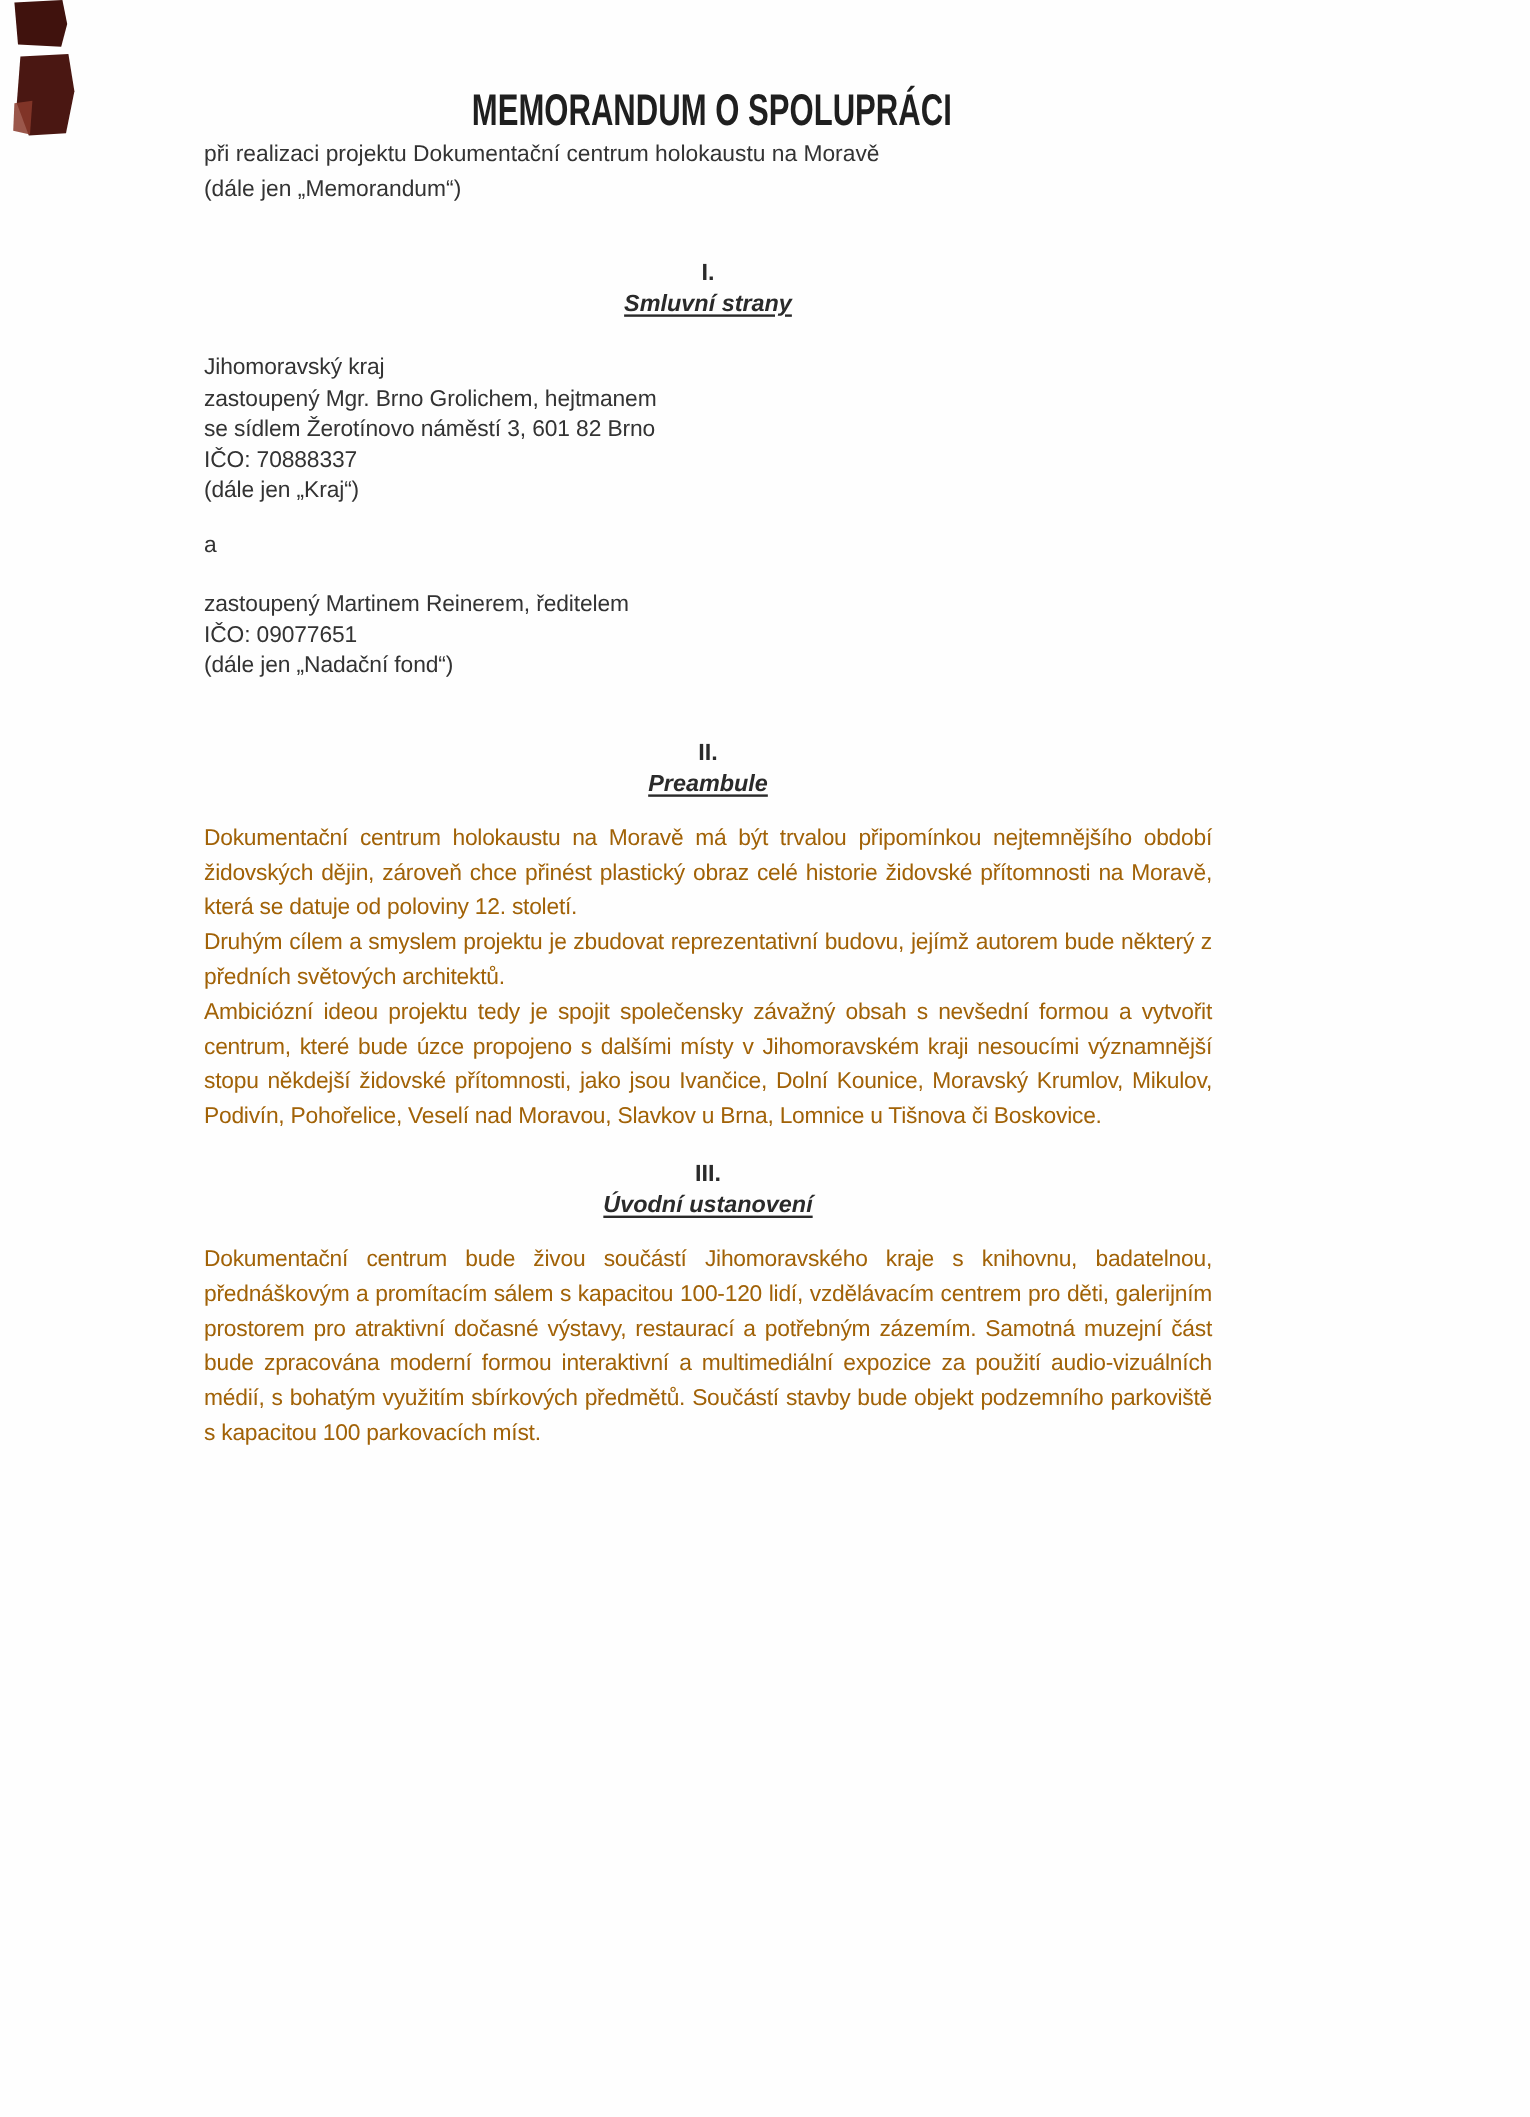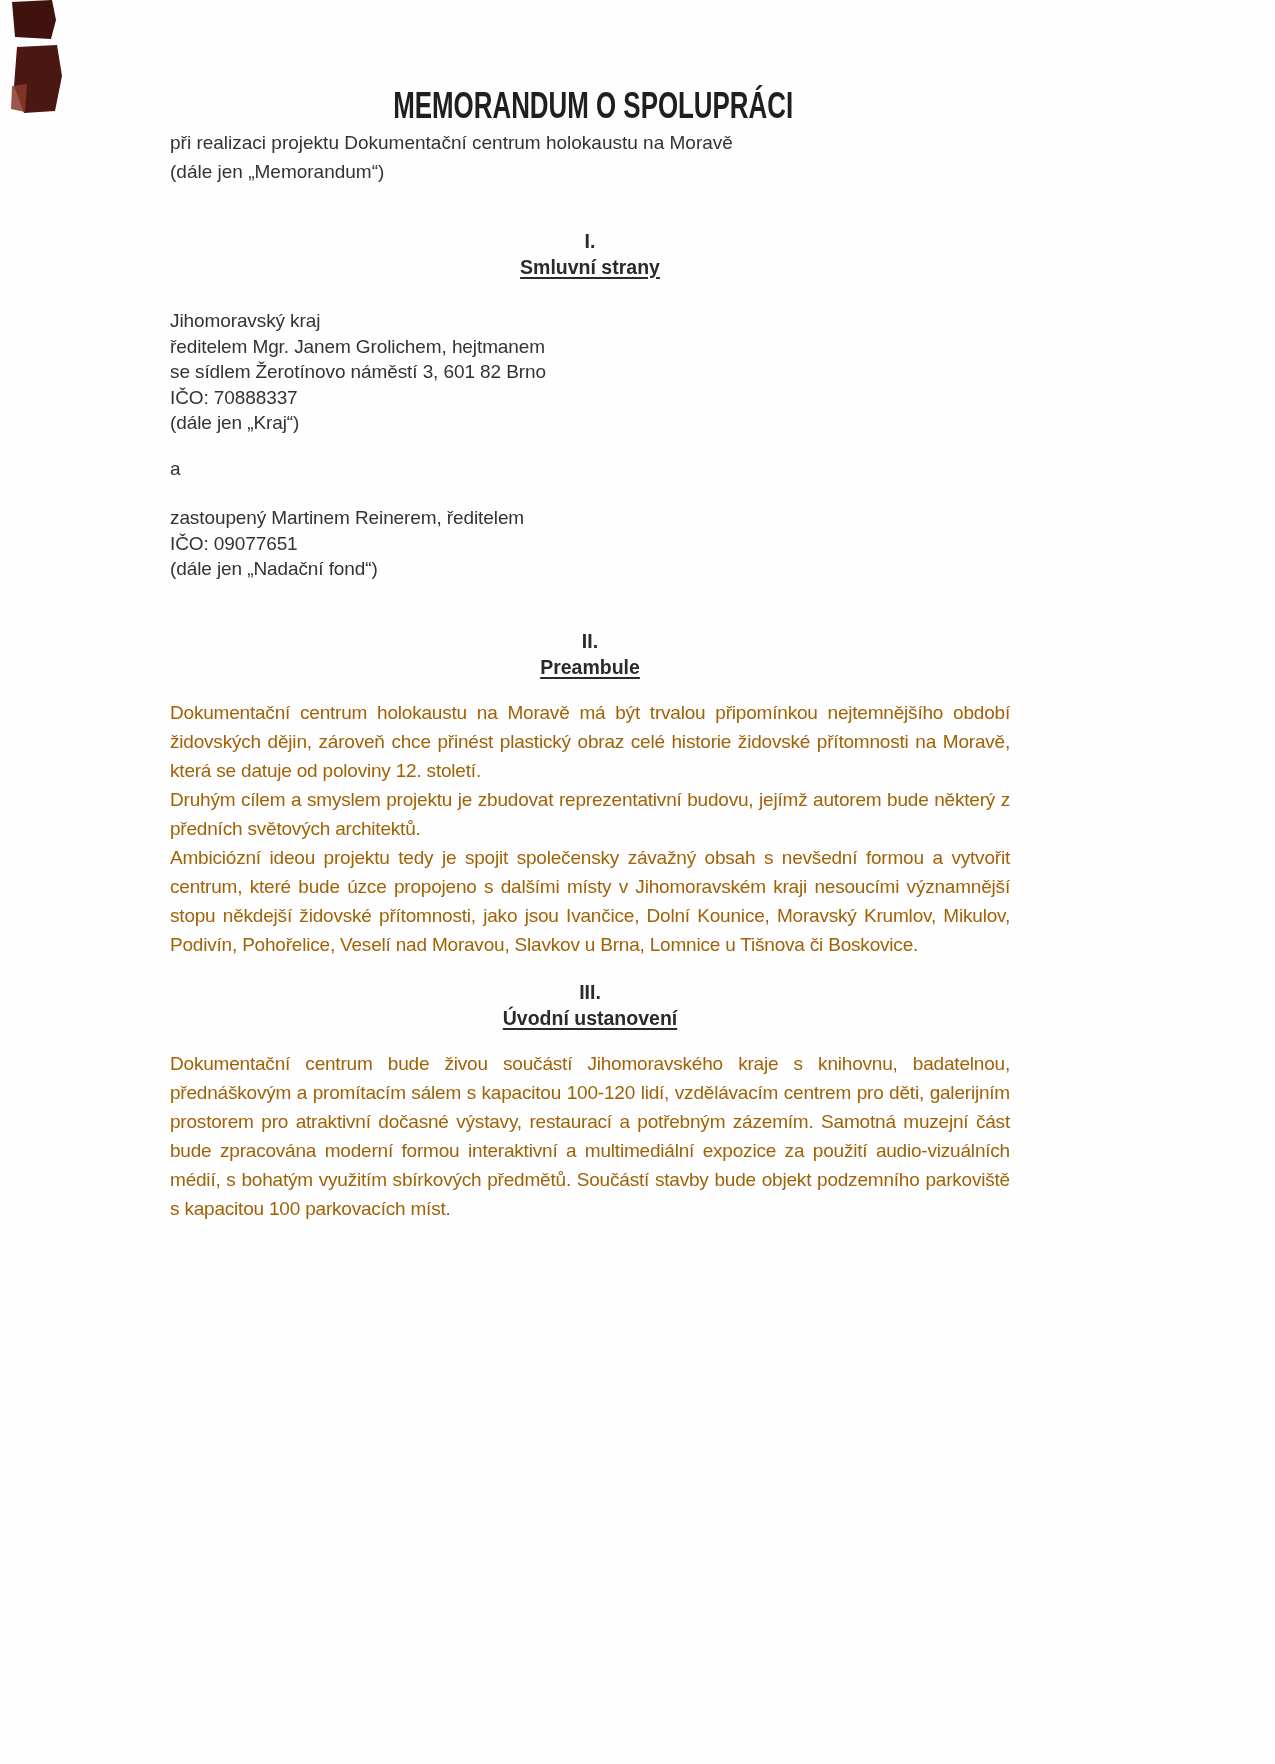--- a/index.html
+++ b/index.html
@@ -17,21 +17,21 @@
     position: absolute;
     top: 0;
     left: 0;
     filter: blur(0.6px);
   }
   .content {
     position: relative;
     padding: 0 265px 0 170px; 
     box-sizing: border-box;
   }
-  .title-block { padding-top: 86px; text-align: center; }
+  .title-block { padding-top: 61px; text-align: center; margin-top: 11px; }
   .doc-title {
     margin: 0;
     font-size: 37px;
     font-weight: 700;
     color: #1f1f1f;
     line-height: 40px;
     letter-spacing: 0px;
     white-space: nowrap;
   }
   .doc-title .condense {
@@ -52,20 +52,21 @@
     font-size: 19.5px;
     line-height: 26px;
   }
   .section-heading .label {
     display: block;
     font-size: 19.5px;
     line-height: 26px;
     text-decoration: underline;
     text-underline-offset: 3px;
     text-decoration-thickness: 1.5px;
+    font-style: italic;
   }
   .heading-i   { margin-top: 44px; }
   .heading-ii  { margin-top: 46px; }
   .heading-iii { margin-top: 20px; }
   .party { margin-top: 28px; }
   .party p, .conjunction p {
     margin: 0;
     font-size: 19px;
     line-height: 25.5px;
     letter-spacing: -0.1px;
@@ -102,21 +103,21 @@
       <p class="subtitle">(dále jen „Memorandum“)</p>
     </div>
 
     <div class="section-heading heading-i">
       <span class="num">I.</span>
       <span class="label">Smluvní strany</span>
     </div>
 
     <div class="party party-1">
       <p>Jihomoravský kraj</p>
-      <p>ředitelem Mgr. Janem Grolichem, hejtmanem</p>
+      <p>zastoupený Mgr. Brno Grolichem, hejtmanem</p>
       <p>se sídlem Žerotínovo náměstí 3, 601 82 Brno</p>
       <p>IČO: 70888337</p>
       <p>(dále jen „Kraj“)</p>
     </div>
 
     <div class="conjunction">
       <p>a</p>
     </div>
 
     <div class="party party-2">

